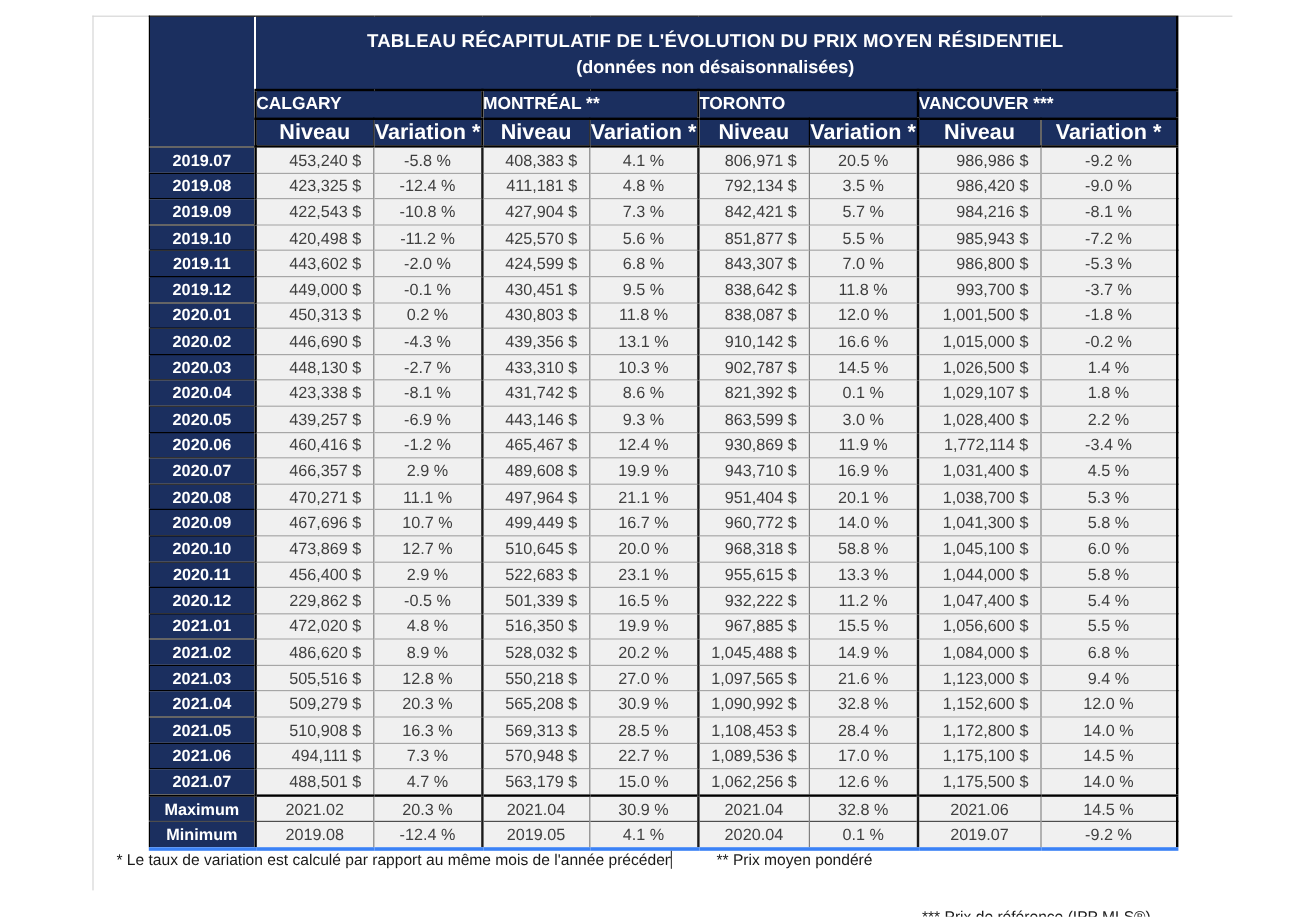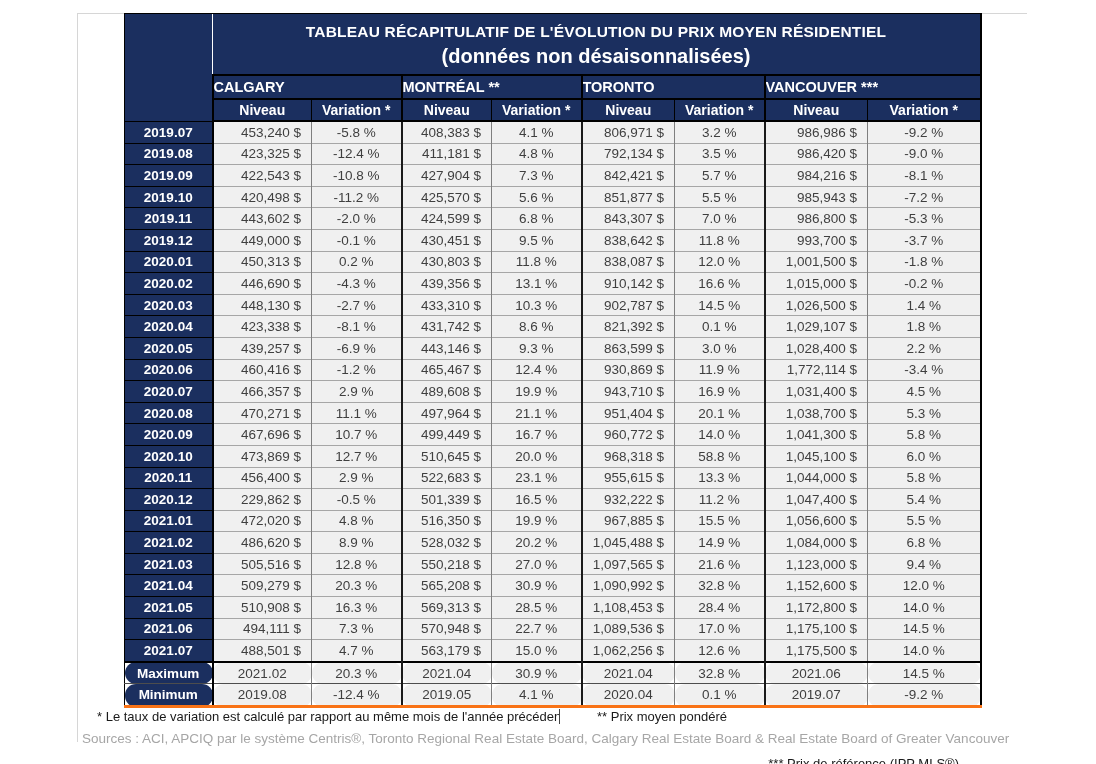--- a/index.html
+++ b/index.html
@@ -17,46 +17,46 @@
     border-collapse:collapse;table-layout:fixed;
     border:1px solid #000;border-right:2px solid #000;
   }
   th,td{overflow:hidden;white-space:nowrap;padding:0;}
   
   .corner,.title-cell,.city,.sub,tbody th.year{
     background:#1b2f5f;color:#ffffff;font-weight:bold;
   }
   .title-cell{border-bottom:2px solid #000;height:60px;text-align:center;vertical-align:middle;}
   .title-cell .t1{font-size:15.5px;letter-spacing:.2px;margin-top:2px;}
-  .title-cell .t2{font-size:20px;margin-top:4px;}
+  .title-cell .t2{font-size:15px;margin-top:4px;}
   .city{
     height:22px;font-size:14.5px;text-align:left;
     border-bottom:2px solid #000;border-left:2px solid #000;
   }
   .sub{
-    height:20px;font-size:14px;text-align:center;
+    height:20px;font-size:18px;text-align:center;
     border-bottom:2px solid #000;border-left:1px solid #000;
   }
   .sub.group-start{border-left:2px solid #000;}
   tbody th.year{
     font-size:13.5px;text-align:center;height:20.6px;
     border-top:1px solid #000;border-right:2px solid #000;
   }
   td{
     background:#f0f0f0;color:#3f3f3f;font-size:13.5px;height:20.6px;
     border-top:1px solid #a6a6a6;
   }
   td.niveau{text-align:right;padding-right:10px;}
   td.variation{text-align:center;}
   td.inner{border-left:1px solid #7f7f7f;}
   td.group-start{border-left:2px solid #1a1a1a;}
-  tr.summary td,tr.summary th.year{border-top:2px solid #000;border-radius:11px;}
+  tr.summary td,tr.summary th.year{border-top:2px solid #000;}
   tr.summary + tr.summary td,tr.summary + tr.summary th.year{border-top:1px solid #4d4d4d;}
   tr.summary td{text-align:center;padding-right:0;}
-  tr.last td,tr.last th.year{border-bottom:3px solid #f97316;text-align:center;}
+  tr.last td,tr.last th.year{border-bottom:3px solid #3b82f6;text-align:center;}
   
   .notes{position:absolute;left:75px;top:709px;width:900px;height:18px;font-size:13px;color:#1a1a1a;}
   .note{position:absolute;top:0;}
   .note1{left:18px;width:462px;overflow:hidden;white-space:nowrap;border-right:1px solid #444;}
   .note2{left:518px;white-space:nowrap;}
   .note3{right:20px;white-space:nowrap;margin-top:47px;}
   .sources{
     position:absolute;left:78px;top:731px;width:940px;
     font-size:13.5px;color:#a6a6a6;white-space:nowrap;
   }
@@ -105,21 +105,21 @@
       </tr>
     </thead>
     <tbody>
         <tr>
           <th class="year">2019.07</th>
           <td class="niveau">453,240 $</td>
           <td class="variation inner">-5.8 %</td>
           <td class="niveau group-start">408,383 $</td>
           <td class="variation inner">4.1 %</td>
           <td class="niveau group-start">806,971 $</td>
-          <td class="variation inner">3.2 %</td>
+          <td class="variation inner">20.5 %</td>
           <td class="niveau group-start">986,986 $</td>
           <td class="variation inner">-9.2 %</td>
         </tr>
         <tr>
           <th class="year">2019.08</th>
           <td class="niveau">423,325 $</td>
           <td class="variation inner">-12.4 %</td>
           <td class="niveau group-start">411,181 $</td>
           <td class="variation inner">4.8 %</td>
           <td class="niveau group-start">792,134 $</td>
@@ -403,14 +403,13 @@
           <td class="variation inner">-9.2 %</td>
         </tr>
       </tbody>
   </table>
 
   <div class="notes">
     <span class="note note1">* Le taux de variation est calculé par rapport au même mois de l'année précédent</span>
     <span class="note note2">** Prix moyen pondéré</span>
     <span class="note note3">*** Prix de référence (IPP MLS®)</span>
   </div>
-  <div class="sources">Sources : ACI, APCIQ par le système Centris®, Toronto Regional Real Estate Board, Calgary Real Estate Board &amp; Real Estate Board of Greater Vancouver</div>
 </div>
 
 </body></html>

